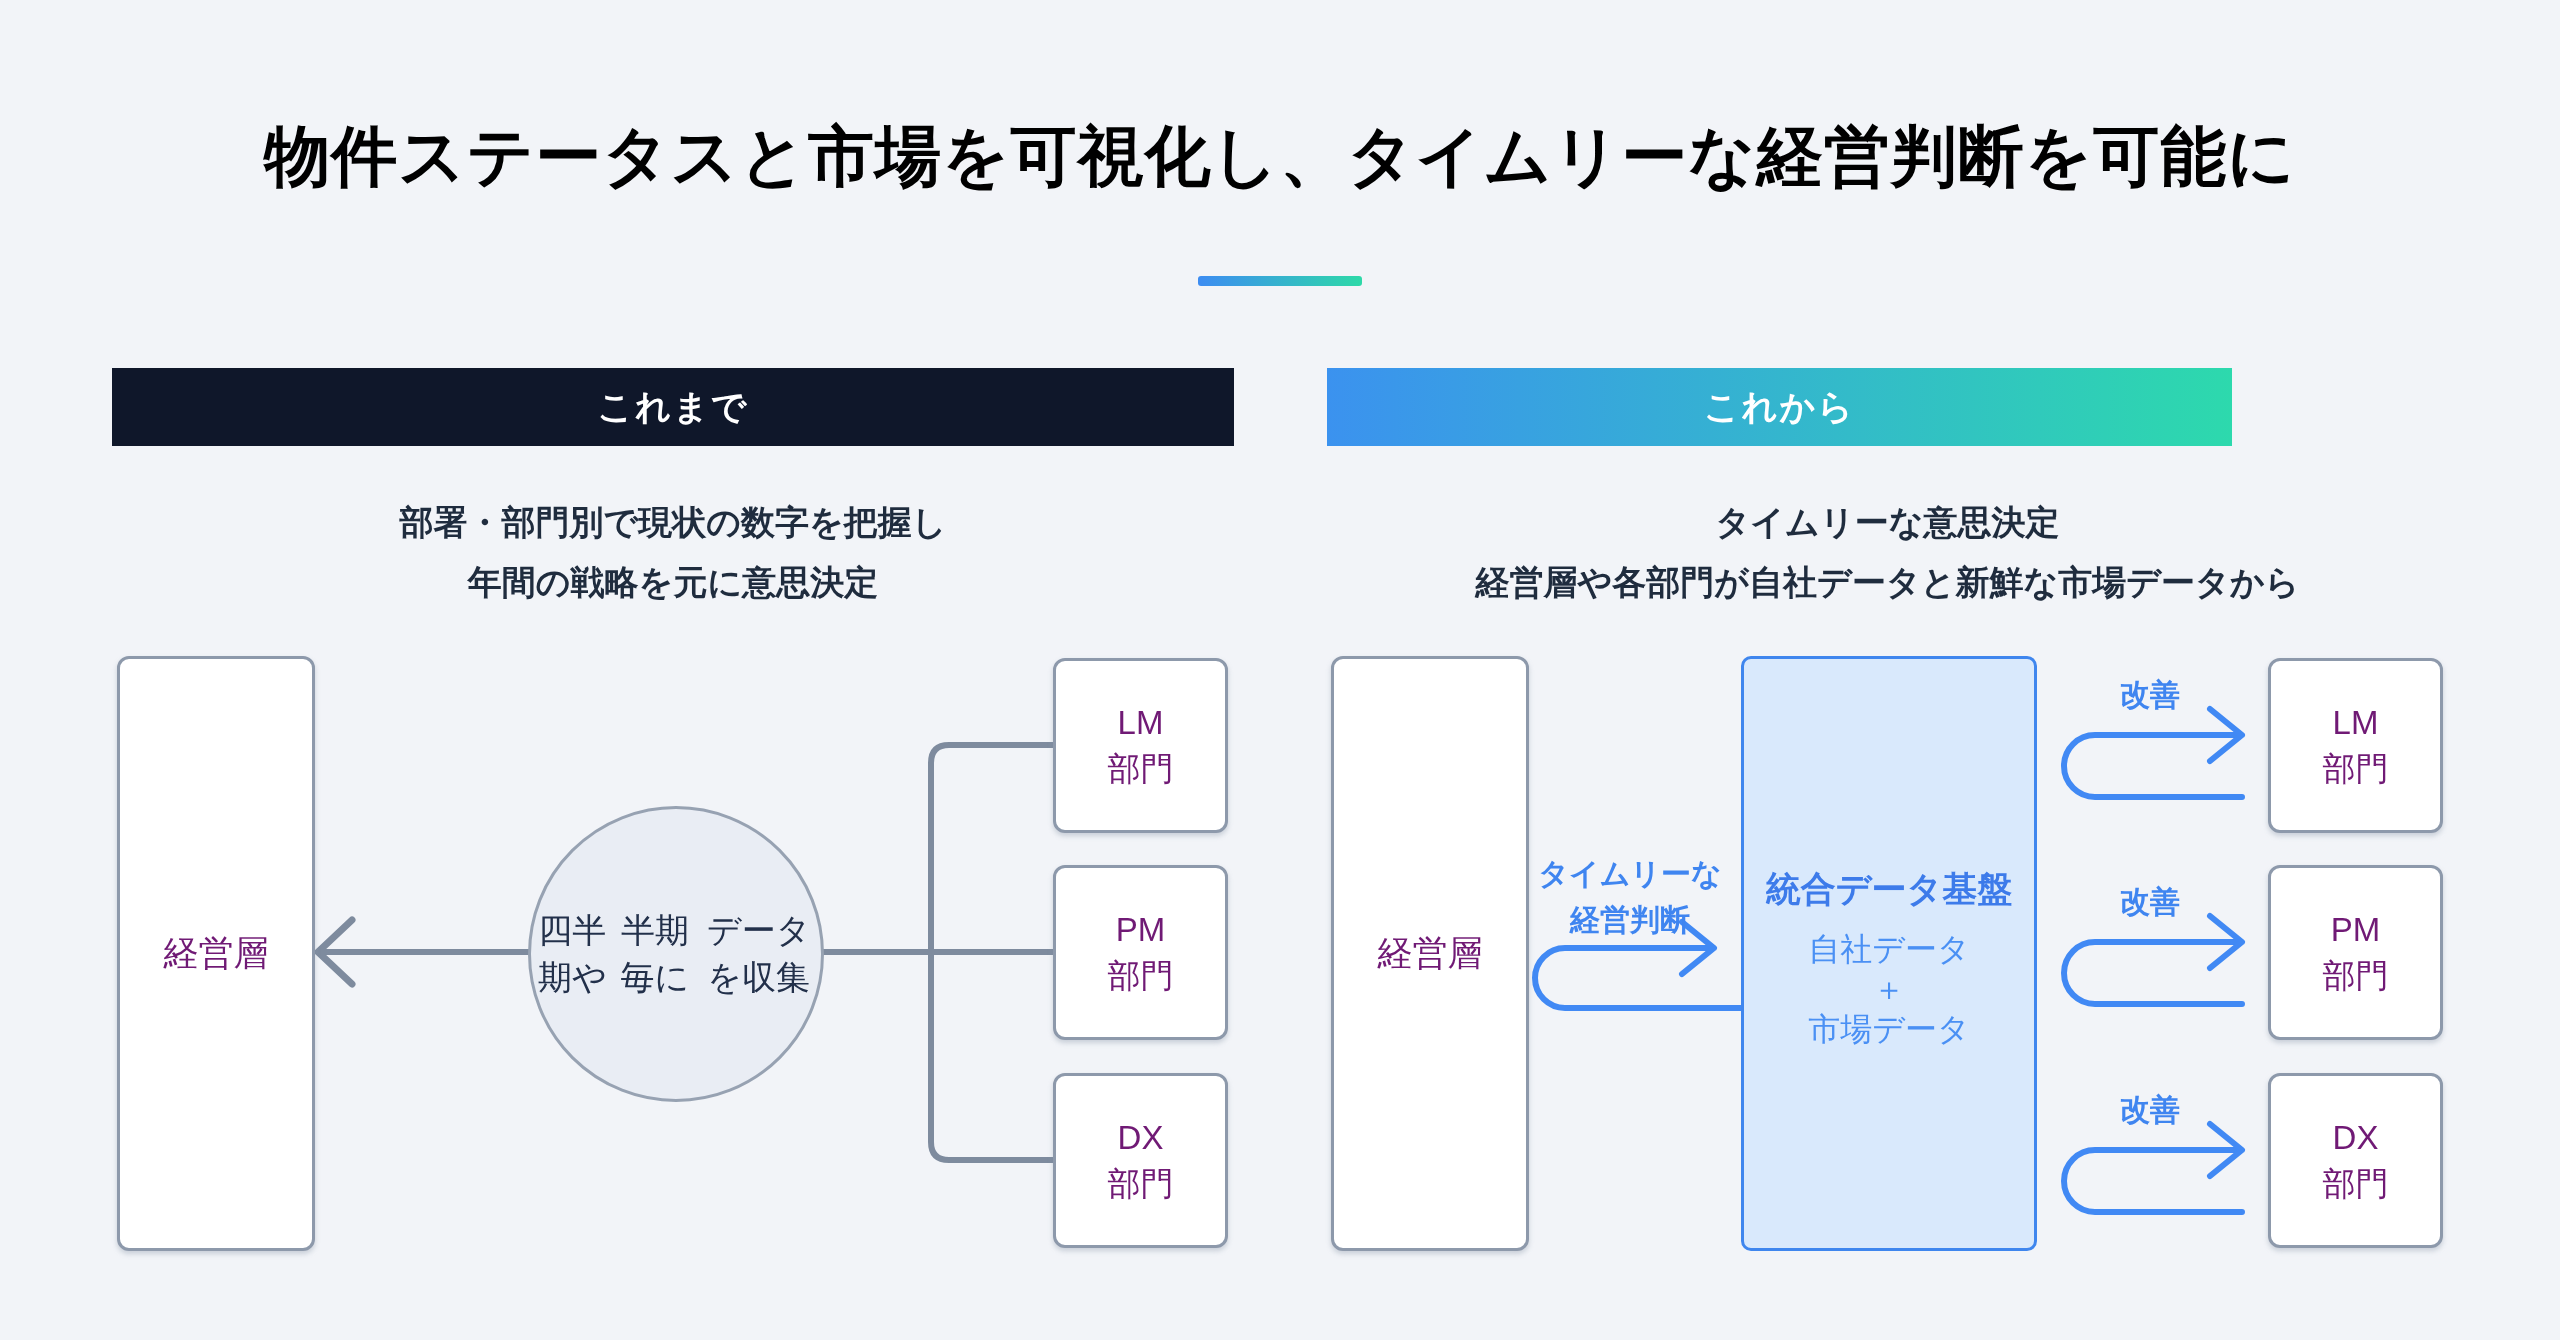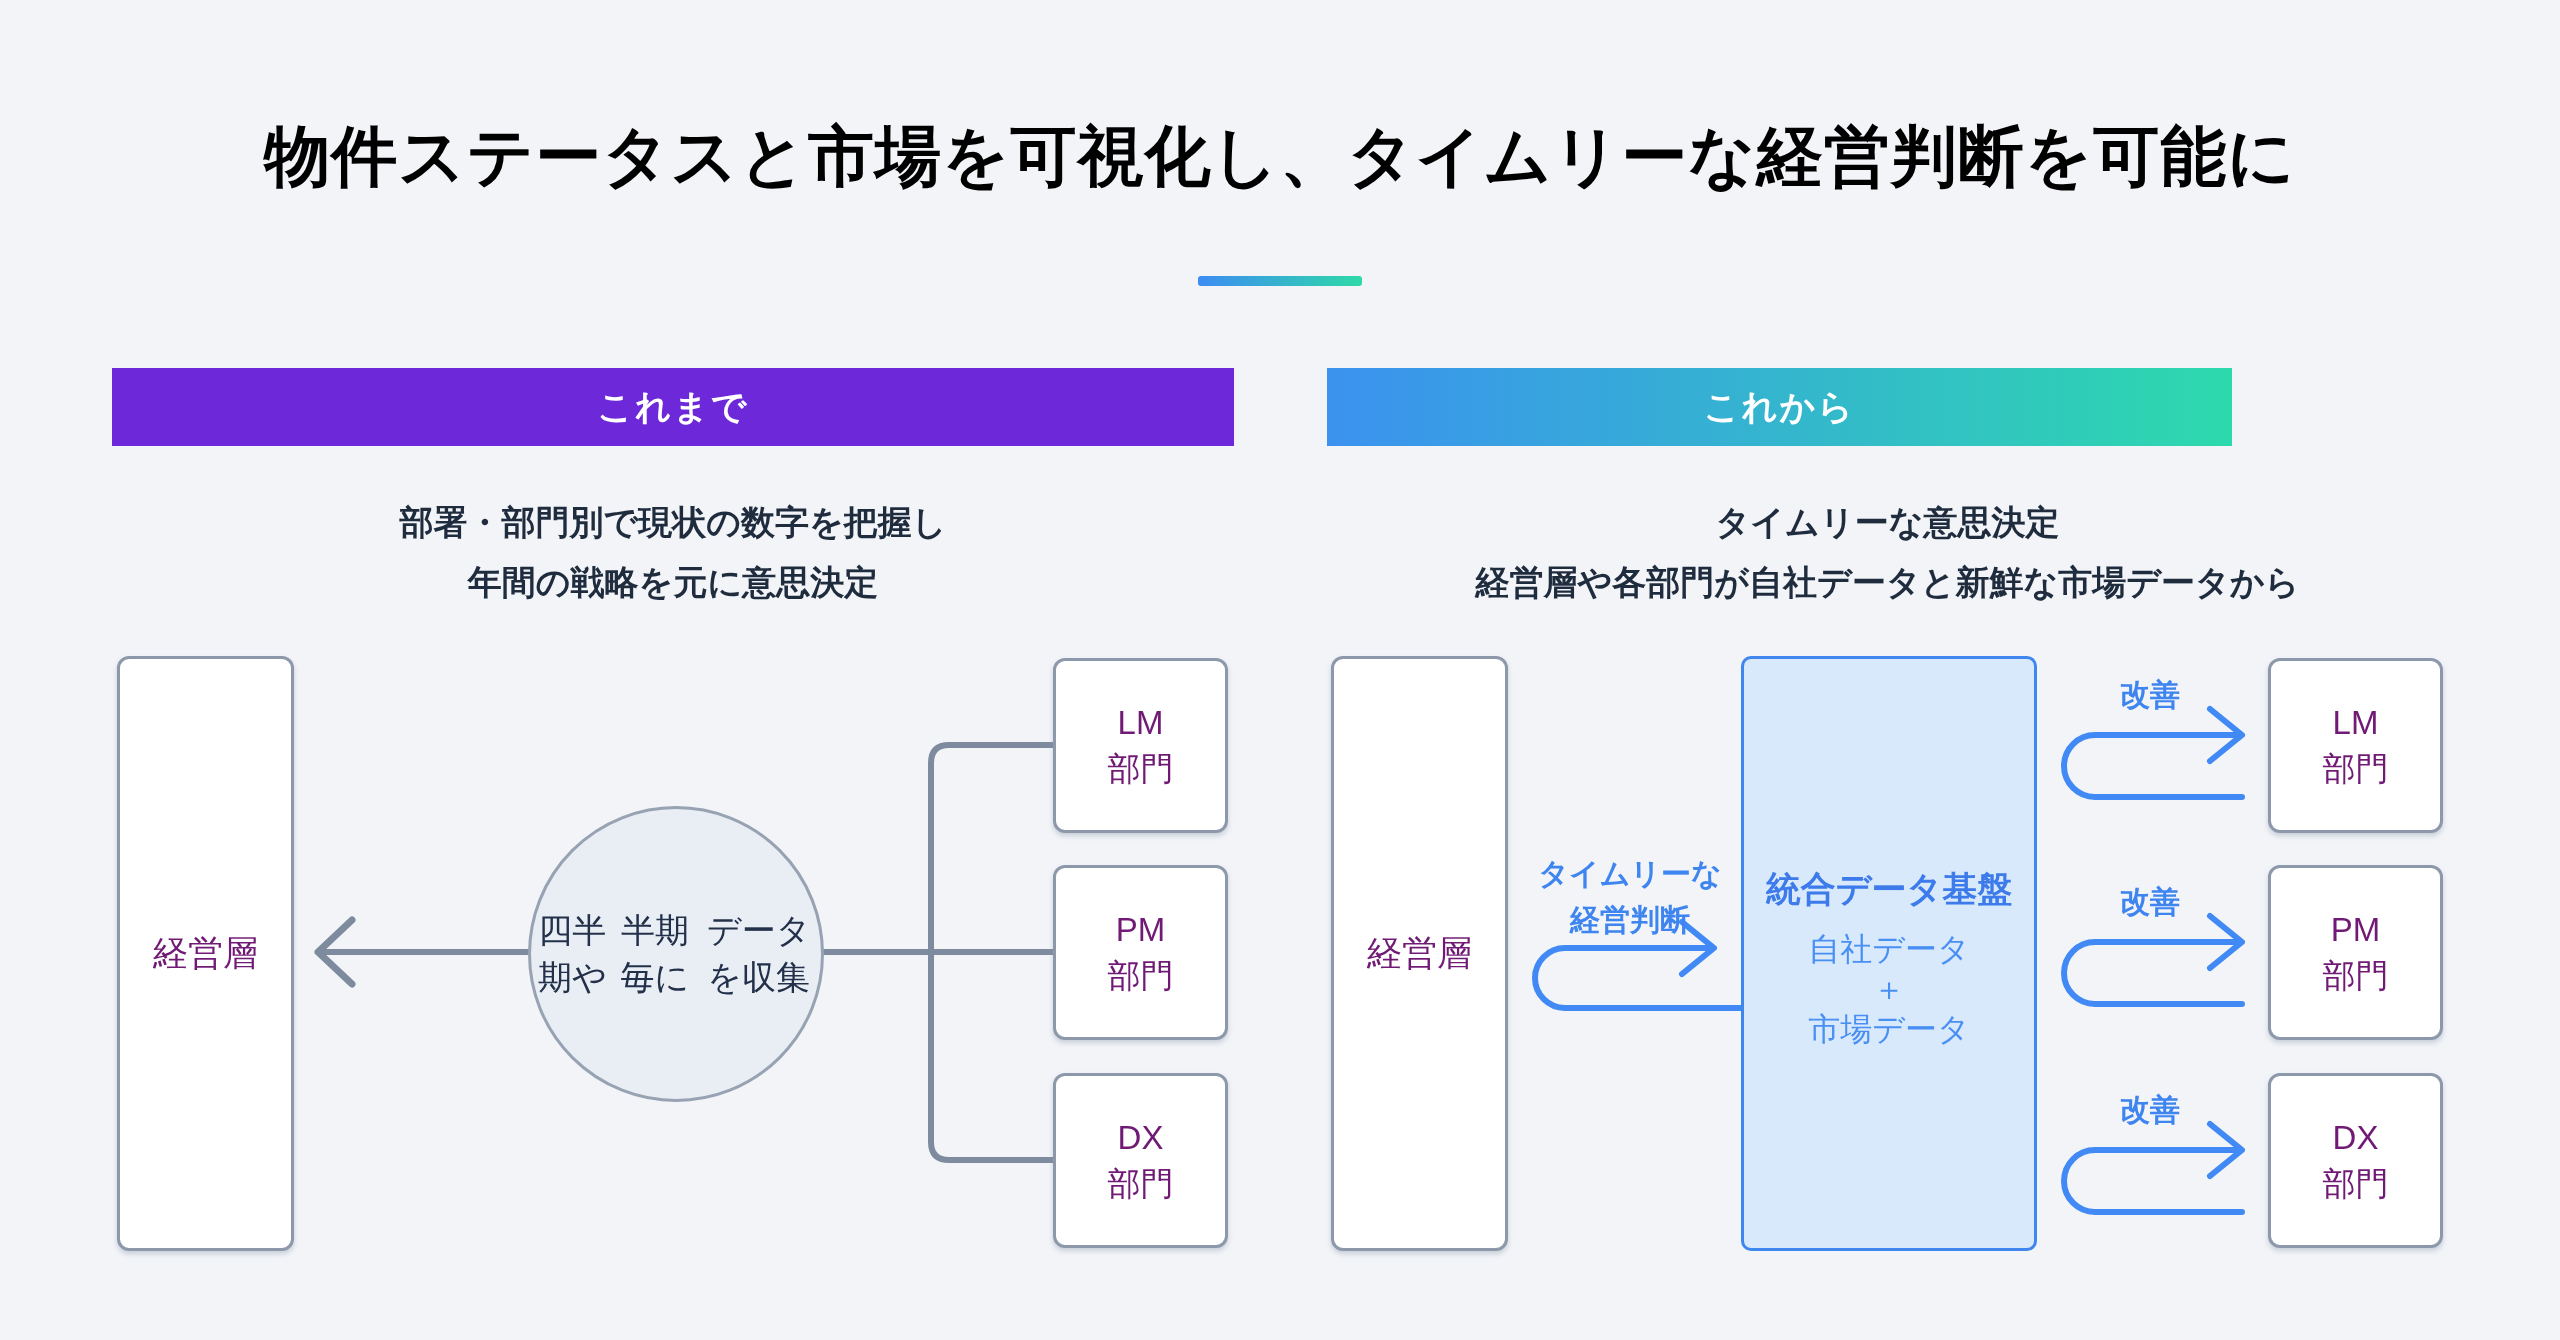--- a/index.html
+++ b/index.html
@@ -13,34 +13,34 @@
     font-size:66px;font-weight:900;color:#000000;letter-spacing:1px;
   }
   .title-underline{
     left:1198px;top:276px;width:164px;height:10px;border-radius:3px;
     background:linear-gradient(90deg,#3d8cf2,#2ed9a8);
   }
   .panel-header{
     top:368px;height:78px;display:flex;align-items:center;justify-content:center;
     color:#ffffff;font-size:35px;font-weight:700;letter-spacing:2px;
   }
-  .panel-header.before{left:112px;width:1122px;background:#6d28d9;}
+  .panel-header.before{left:112px;width:1122px;background:#0f172a;}
   .panel-header.after{left:1327px;width:905px;background:linear-gradient(90deg,#3b92ef,#2dd9ad);}
   .desc{
     top:492px;text-align:center;font-size:34px;font-weight:700;line-height:60px;color:#1f2c3e;
   }
   .desc.before{left:112px;width:1122px;}
   .desc.after{left:1327px;width:1121px;}
   .box{
     background:#ffffff;border:3px solid #8d99ab;border-radius:12px;
     box-shadow:0 3px 5px rgba(141,153,171,.4);box-sizing:border-box;
     display:flex;flex-direction:column;align-items:center;justify-content:center;
     text-align:center;color:#701a75;font-weight:500;
   }
-  .tall-box{width:177px;height:595px;top:656px;font-size:35px;}
+  .tall-box{width:198px;height:595px;top:656px;font-size:35px;}
   .dept-box{width:175px;height:175px;font-size:33px;line-height:46px;}
   .dept-left{left:1053px;}
   .dept-right{left:2268px;}
   .row-1{top:658px;} .row-2{top:865px;} .row-3{top:1073px;}
   .cycle-circle{
     left:528px;top:806px;width:296px;height:296px;border-radius:50%;
     background:#e9edf4;border:3px solid #97a2b2;box-sizing:border-box;
     display:flex;flex-direction:row;align-items:center;justify-content:center;
     text-align:center;font-size:34px;line-height:47px;color:#22304a;font-weight:500;
   }

